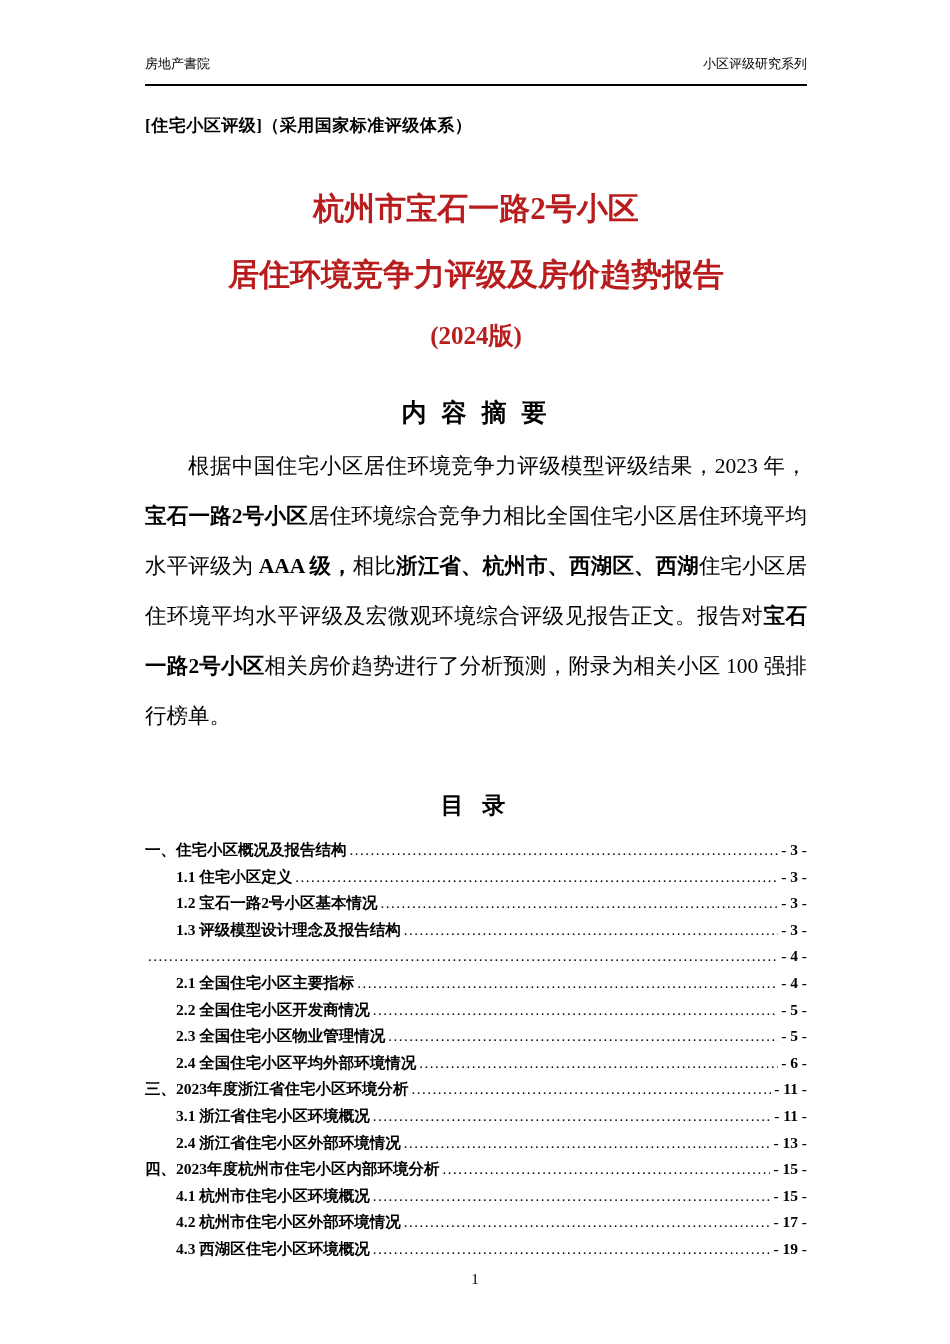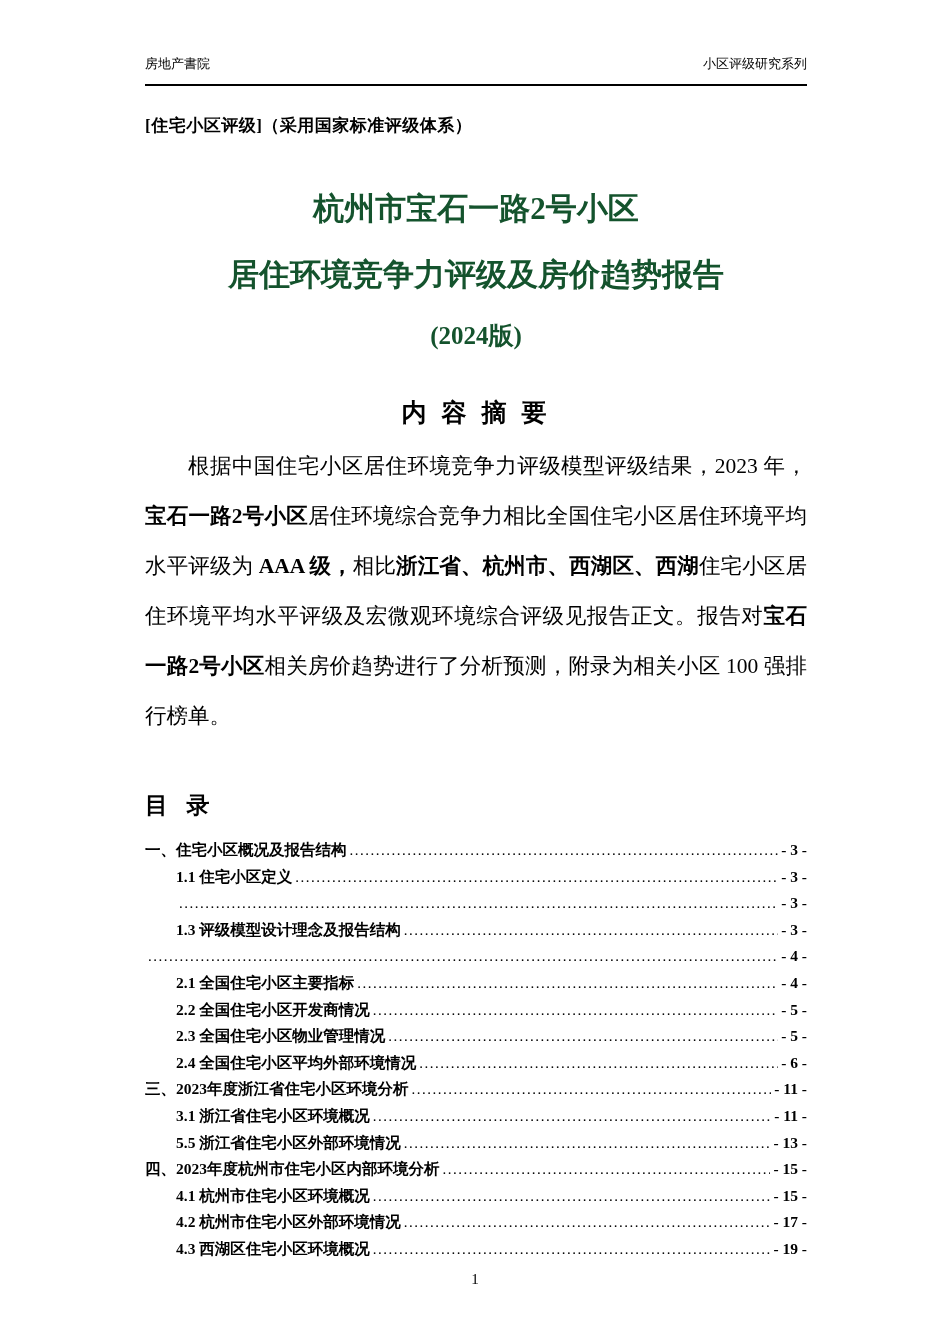--- a/index.html
+++ b/index.html
@@ -29,21 +29,21 @@
   .doc-subtitle {
     margin-top: 28px;
     font-size: 17px;
     font-weight: 700;
     letter-spacing: 0.5px;
   }
   
   .title-block {
     margin-top: 52px;
     text-align: center;
-    color: #14532d;
+    color: #b91c1c;
     font-weight: 700;
   }
   .title-line1 { font-size: 31px; line-height: 40px; }
   .title-line2 { font-size: 31px; line-height: 40px; margin-top: 26px; }
   .title-line3 { font-size: 25px; line-height: 34px; margin-top: 24px; }
   
   .summary-heading {
     margin-top: 42px;
     text-align: center;
     font-family: Liberation Sans, sans-serif;
@@ -56,20 +56,21 @@
     margin-top: 12px;
     font-size: 21.5px;
     line-height: 50px;
     text-align: justify;
     text-indent: 2em;
   }
   .seg-bold { font-weight: 700; }
   
   .toc-heading {
     margin-top: 48px;
+    text-align: center;
     font-family: "Liberation Sans", "DejaVu Sans", sans-serif;
     font-size: 23px;
     line-height: 32px;
     font-weight: 700;
     letter-spacing: 6px;
   }
   .toc-list {
     margin-top: 16px;
     font-size: 15.5px;
     font-weight: 700;
@@ -131,20 +132,21 @@
         <span class="toc-label">一、住宅小区概况及报告结构</span>
         <span class="toc-dots">................................................................................................................................................................................................................................................</span>
         <span class="toc-page">- 3 -</span>
       </div>
       <div class="toc-row toc-sub">
         <span class="toc-label">1.1 住宅小区定义</span>
         <span class="toc-dots">................................................................................................................................................................................................................................................</span>
         <span class="toc-page">- 3 -</span>
       </div>
       <div class="toc-row toc-sub">
+        <span class="toc-label">1.2 宝石一路2号小区基本情况</span>
         <span class="toc-dots">................................................................................................................................................................................................................................................</span>
         <span class="toc-page">- 3 -</span>
       </div>
       <div class="toc-row toc-sub">
         <span class="toc-label">1.3 评级模型设计理念及报告结构</span>
         <span class="toc-dots">................................................................................................................................................................................................................................................</span>
         <span class="toc-page">- 3 -</span>
       </div>
       <div class="toc-row">
         <span class="toc-dots">................................................................................................................................................................................................................................................</span>
@@ -174,21 +176,21 @@
         <span class="toc-label">三、2023年度浙江省住宅小区环境分析</span>
         <span class="toc-dots">................................................................................................................................................................................................................................................</span>
         <span class="toc-page">- 11 -</span>
       </div>
       <div class="toc-row toc-sub">
         <span class="toc-label">3.1 浙江省住宅小区环境概况</span>
         <span class="toc-dots">................................................................................................................................................................................................................................................</span>
         <span class="toc-page">- 11 -</span>
       </div>
       <div class="toc-row toc-sub">
-        <span class="toc-label">5.5 浙江省住宅小区外部环境情况</span>
+        <span class="toc-label">2.4 浙江省住宅小区外部环境情况</span>
         <span class="toc-dots">................................................................................................................................................................................................................................................</span>
         <span class="toc-page">- 13 -</span>
       </div>
       <div class="toc-row">
         <span class="toc-label">四、2023年度杭州市住宅小区内部环境分析</span>
         <span class="toc-dots">................................................................................................................................................................................................................................................</span>
         <span class="toc-page">- 15 -</span>
       </div>
       <div class="toc-row toc-sub">
         <span class="toc-label">4.1 杭州市住宅小区环境概况</span>

